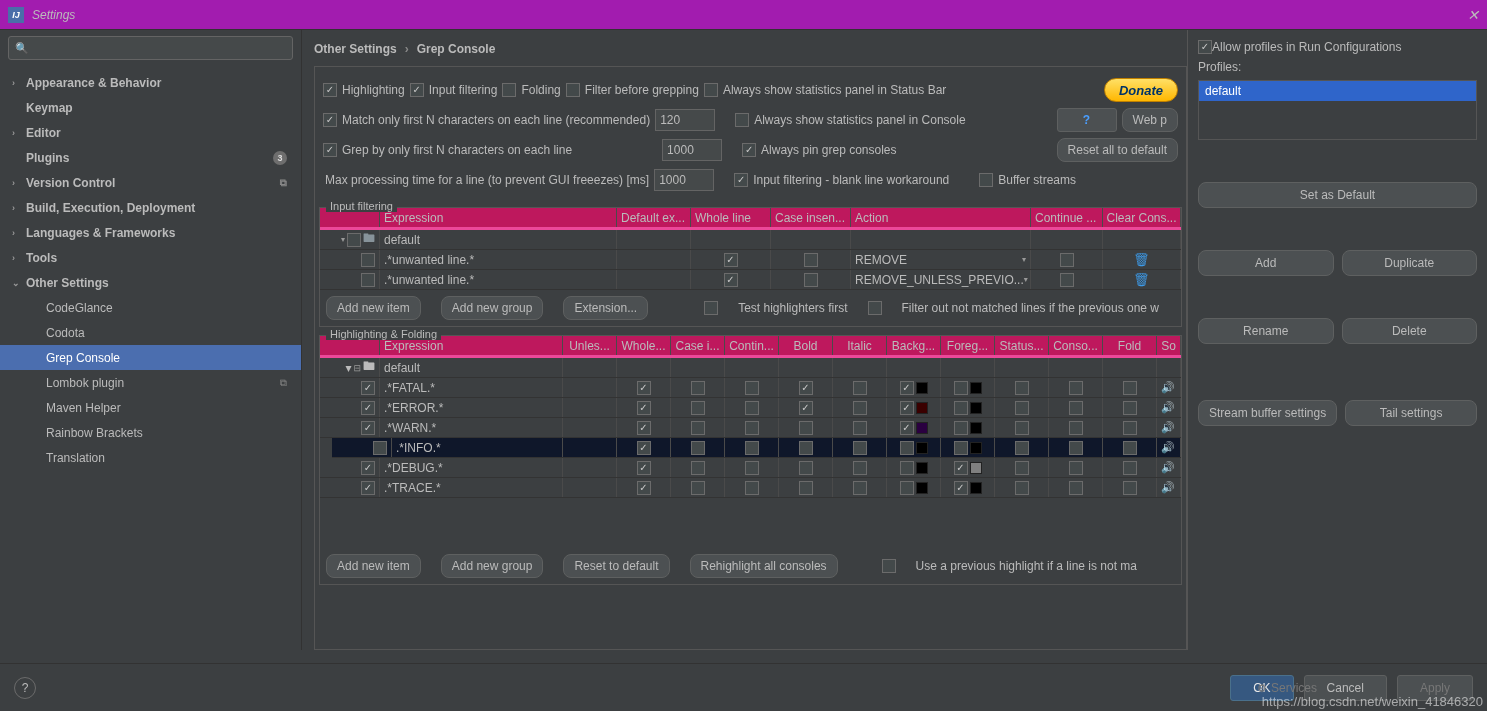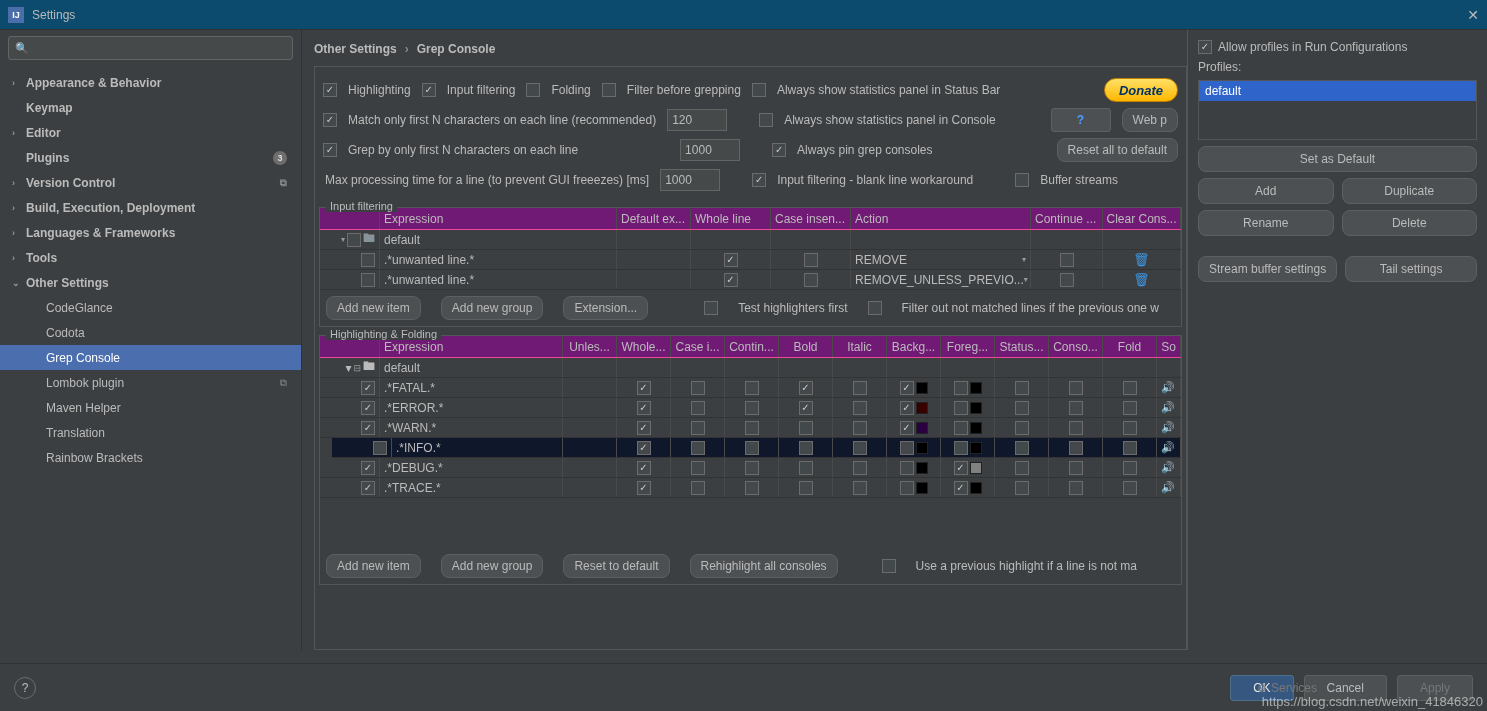--- a/index.html
+++ b/index.html
@@ -1,19 +1,19 @@
 <!DOCTYPE html>
 <html><head>
 <meta charset="utf-8">
 <style>
 * { box-sizing: border-box; margin: 0; padding: 0; font-family: "Segoe UI", Arial, sans-serif; font-size: 12px; }
 body { background: #3c3f41; color: #bbbbbb; width: 1487px; height: 711px; overflow: hidden; position: relative; }
 
 
-.title-bar { height: 30px; background: #0c4a6e; display: flex; align-items: center; padding: 0 8px; border-bottom: 1px solid #323232; }
+.title-bar { height: 30px; background: #a21caf; display: flex; align-items: center; padding: 0 8px; border-bottom: 1px solid #323232; font-style: italic; }
 .title-bar .app-icon { width: 16px; height: 16px; background: #4a6ea9; margin-right: 8px; display: inline-flex; align-items: center; justify-content: center; color: #fff; font-size: 9px; font-weight: bold; }
 .title-bar .title { color: #bbbbbb; }
 .title-bar .close { margin-left: auto; color: #bbbbbb; cursor: pointer; font-size: 14px; }
 
 
 .main { display: flex; height: 620px; }
 
 
 .sidebar { width: 302px; background: #3c3f41; border-right: 1px solid #323232; display: flex; flex-direction: column; }
 .search-box { margin: 6px 8px; height: 24px; background: #45494a; border: 1px solid #646464; border-radius: 3px; display: flex; align-items: center; padding: 0 6px; }
@@ -32,36 +32,36 @@
 
 .content { flex: 1; display: flex; background: #3c3f41; overflow: hidden; }
 .center { flex: 1; padding: 8px 0 0 12px; display: flex; flex-direction: column; overflow: hidden; min-width: 0; }
 .breadcrumb { height: 28px; display: flex; align-items: center; padding-bottom: 6px; color: #bbbbbb; font-weight: bold; }
 .breadcrumb .sep { margin: 0 8px; color: #888; }
 
 .scroll-pane { flex: 1; overflow: hidden; border: 1px solid #555; position: relative; background: #3c3f41; }
 
 
 .opts { padding: 8px; }
-.opt-row { display: flex; align-items: center; min-height: 30px; gap: 11px; flex-wrap: nowrap; }
+.opt-row { display: flex; align-items: center; min-height: 30px; gap: 5px; flex-wrap: nowrap; }
 .chk { width: 14px; height: 14px; border: 1px solid #6b6b6b; background: #43494a; display: inline-flex; align-items: center; justify-content: center; cursor: pointer; flex-shrink: 0; }
 .chk.checked::after { content: "✓"; color: #c8c8c8; font-size: 10px; line-height: 1; }
 .opt-label { color: #bbbbbb; white-space: nowrap; }
 .num-input { width: 60px; height: 22px; background: #45494a; border: 1px solid #646464; color: #bbb; padding: 0 4px; }
 .donate-btn { background: linear-gradient(#ffe066,#ffb700); border: 1px solid #c08000; border-radius: 12px; height: 24px; padding: 0 14px; color: #003366; font-weight: bold; font-style: italic; cursor: pointer; font-size: 13px; }
 .gray-btn { background: #4c5052; border: 1px solid #5e6060; height: 24px; padding: 0 10px; color: #bbb; cursor: pointer; border-radius: 8px; white-space: nowrap; }
 .help-btn { background: #4c5052; border: 1px solid #5e6060; width: 60px; height: 24px; color: #4a9eff; cursor: pointer; border-radius: 3px; font-weight: bold; }
 
 
 .fs { border: 1px solid #555; margin: 4px 0 8px 0; position: relative; }
 .fs-title { position: absolute; top: -8px; left: 6px; background: #3c3f41; padding: 0 4px; color: #bbb; font-size: 11px; }
 
 
 .tbl { width: 100%; }
-.tbl-head { display: flex; background: #701a75; border-bottom: 1px solid #ec4899; height: 22px; align-items: flex-end; }
+.tbl-head { display: flex; background: #be185d; border-bottom: 3px solid #ec4899; height: 22px; align-items: flex-end; }
 .tbl-head > div, .tbl-row > div { padding: 0 4px; overflow: hidden; text-overflow: ellipsis; white-space: nowrap; border-right: 1px solid #4a4a4a; height: 100%; display: flex; align-items: center; }
 .tbl-row { display: flex; height: 20px; align-items: center; border-bottom: 1px solid #333; }
 .tbl-row.sel { background: #0f172a; margin-left: 12px; }
 .tbl-row.group { background: #3c3f41; }
 
 .c-tree { width: 60px; flex-shrink: 0; justify-content: flex-end !important; gap: 2px; }
 .c-tree .chevron { color: #999; font-size: 8px; }
 .c-tree .folder-icon { color: #87939a; }
 .c-expr { flex: 1; min-width: 100px; }
 .c-action { width: 180px; flex-shrink: 0; }
@@ -78,21 +78,21 @@
 .h-color { width: 54px; flex-shrink: 0; justify-content: center !important; gap: 2px; }
 .swatch { width: 12px; height: 12px; border: 1px solid #222; display: inline-block; }
 .h-snd { width: 24px; flex-shrink: 0; justify-content: center !important; }
 
 .btn-row { display: flex; gap: 20px; padding: 6px; align-items: center; flex-wrap: nowrap; overflow: hidden; }
 
 
 .right-panel { width: 300px; border-left: 1px solid #555; padding: 10px; background: #3c3f41; display: flex; flex-direction: column; gap: 6px; }
 .profiles-list { border: 1px solid #555; height: 60px; background: #3c3f41; }
 .profile-item { background: #2f65ca; color: #fff; height: 20px; display: flex; align-items: center; padding: 0 6px; }
-.right-panel .gray-btn { width: 100%; height: 26px; }
+.right-panel .gray-btn { width: 100%; height: 26px; margin-top: 36px; }
 .btn-pair { display: flex; gap: 8px; }
 .btn-pair .gray-btn { flex: 1; }
 
 
 .footer { position: absolute; bottom: 0; left: 0; right: 0; height: 48px; border-top: 1px solid #323232; display: flex; align-items: center; padding: 0 14px; background: #3c3f41; }
 .footer .help-circle { width: 22px; height: 22px; border: 1px solid #6b6b6b; border-radius: 50%; display: flex; align-items: center; justify-content: center; color: #bbb; cursor: pointer; }
 .footer .actions { margin-left: auto; display: flex; gap: 10px; }
 .footer .btn { height: 26px; padding: 0 22px; border: 1px solid #5e6060; background: #4c5052; color: #bbb; border-radius: 3px; cursor: pointer; }
 .footer .btn.primary { background: #365880; border-color: #4a708b; color: #e8e8e8; }
 .footer .btn.disabled { color: #777; }
@@ -174,25 +174,25 @@
           <span class="chevron"></span>
           <span>Lombok plugin</span>
           <span class="mod-icon">⧉</span>
         </div>
         <div class="tree-item child">
           <span class="chevron"></span>
           <span>Maven Helper</span>
         </div>
         <div class="tree-item child">
           <span class="chevron"></span>
+          <span>Rainbow Brackets</span>
+        </div>
+        <div class="tree-item child">
+          <span class="chevron"></span>
           <span>Translation</span>
-        </div>
-        <div class="tree-item child">
-          <span class="chevron"></span>
-          <span>Rainbow Brackets</span>
         </div>
       </div>
   </div>
 
   <div class="content">
     <div class="center">
       <div class="breadcrumb">
         <span>Other Settings</span>
         <span class="sep">›</span>
         <span>Grep Console</span>
@@ -633,21 +633,21 @@
             <button class="gray-btn">Rehighlight all consoles</button>
             <span style="width:4px"></span>
             <span class="chk"></span>
               <span class="opt-label">Use a previous highlight if a line is not ma</span>
           </div>
         </div>
       </div>
     </div>
 
     <div class="right-panel">
-      <div style="display:flex;align-items:center;gap:6px">
+      <div style="display:flex;align-items:center;">
         <span class="chk checked"></span>
         <span class="opt-label">Allow profiles in Run Configurations</span>
       </div>
       <div class="opt-label">Profiles:</div>
       <div class="profiles-list">
         <div class="profile-item">default</div>
       </div>
       <button class="gray-btn">Set as Default</button>
       <div class="btn-pair">
         <button class="gray-btn">Add</button>

